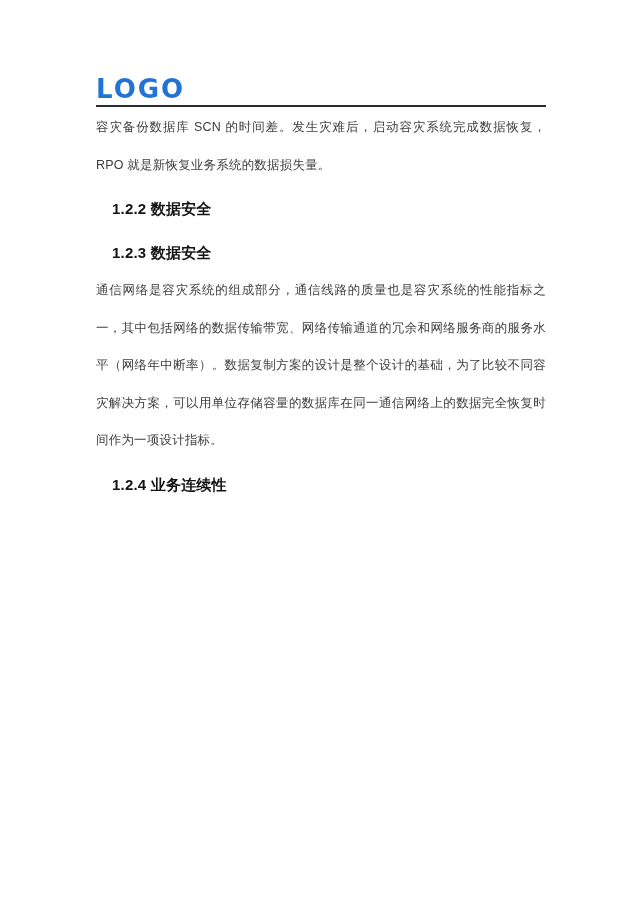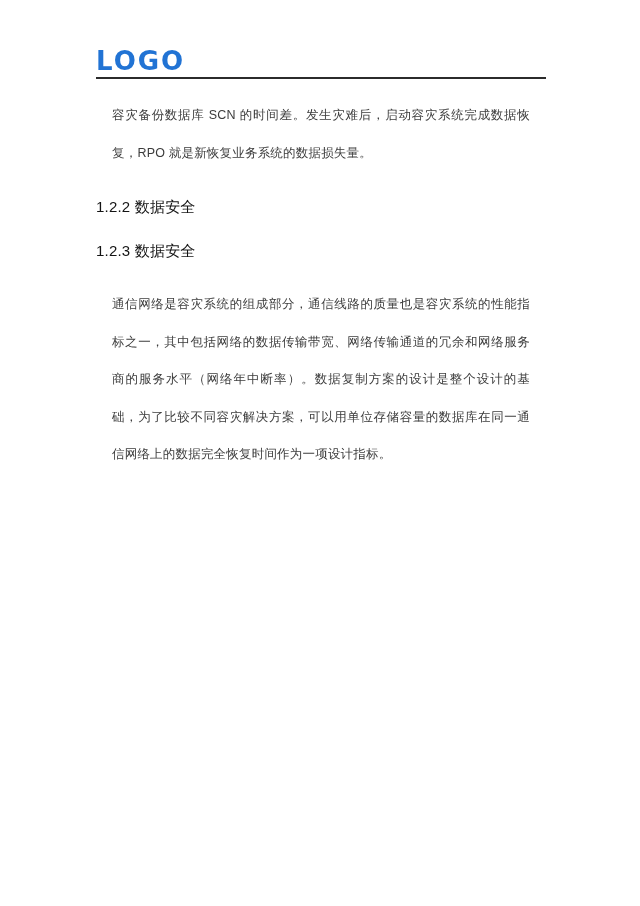--- a/index.html
+++ b/index.html
@@ -24,43 +24,44 @@
     padding-top: 48px;
   }
   .logo {
     display: inline-block;
     color: #2173d4;
     font-size: 26px;
     line-height: 26px;
     font-weight: 800;
     letter-spacing: 2px;
     font-family: "DejaVu Sans", "Liberation Sans", sans-serif;
+    margin-top: 28px;
   }
   .divider {
     height: 0;
     border-bottom: 2px solid #2b2b2b;
     margin-top: 3px;
   }
   .content {
     padding-top: 2px;
   }
   .para {
-    margin: 16px;
+    margin: 0;
     font-size: 12.5px;
     line-height: 37.5px;
     color: #3c3c3c;
     text-align: justify;
     text-justify: inter-ideograph;
     letter-spacing: 0.2px;
   }
   .section-heading {
-    margin: 6px 0 0 0;
+    margin: 6px 0 0 16px;
     font-size: 15px;
     line-height: 38px;
-    font-weight: 400;
+    font-weight: 700;
     color: #141414;
     letter-spacing: 0.2px;
   }
 </style>
 </head>
 <body>
 
 <div class="page">
 
   <div class="header">
@@ -73,16 +74,17 @@
     <p class="para">容灾备份数据库 SCN 的时间差。发生灾难后，启动容灾系统完成数据恢复，RPO 就是新恢复业务系统的数据损失量。</p>
 
 
     <h3 class="section-heading">1.2.2 数据安全</h3>
 
 
     <h3 class="section-heading">1.2.3 数据安全</h3>
 
     <p class="para">通信网络是容灾系统的组成部分，通信线路的质量也是容灾系统的性能指标之一，其中包括网络的数据传输带宽、网络传输通道的冗余和网络服务商的服务水平（网络年中断率）。数据复制方案的设计是整个设计的基础，为了比较不同容灾解决方案，可以用单位存储容量的数据库在同一通信网络上的数据完全恢复时间作为一项设计指标。</p>
 
+    <h3 class="section-heading">1.2.4 业务连续性</h3>
 
   </div>
 
 </div>
 
 </body></html>

